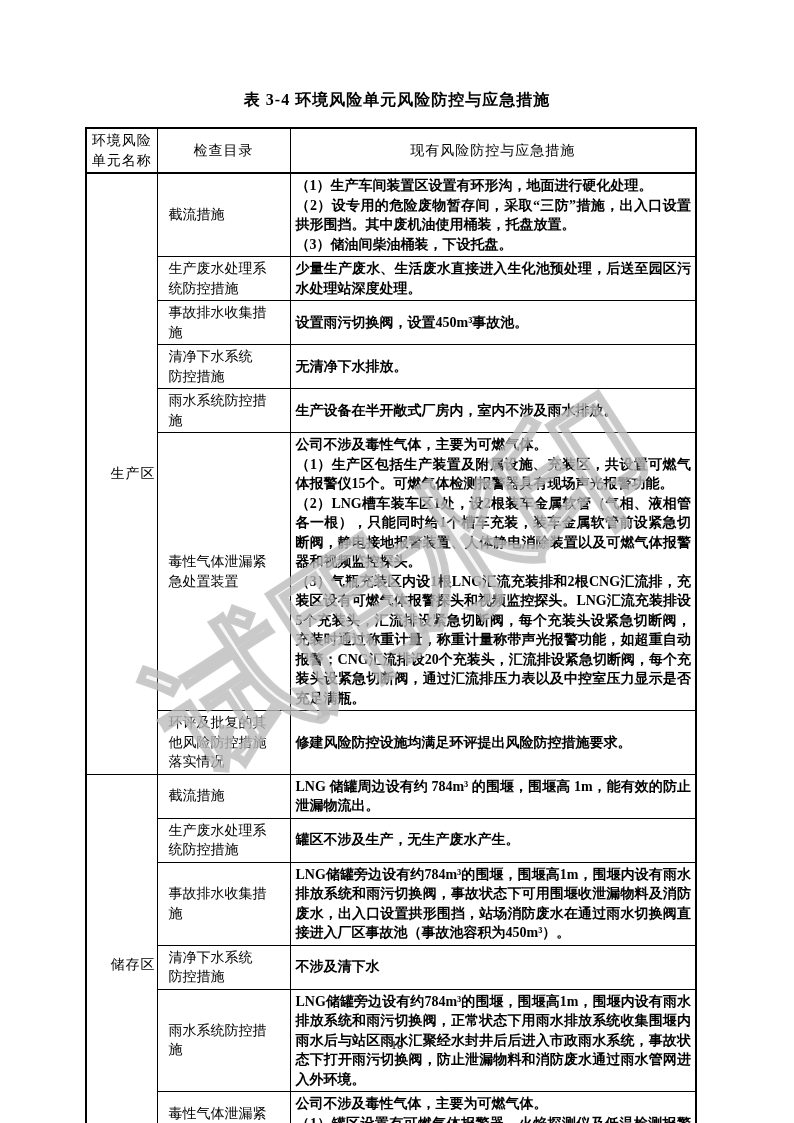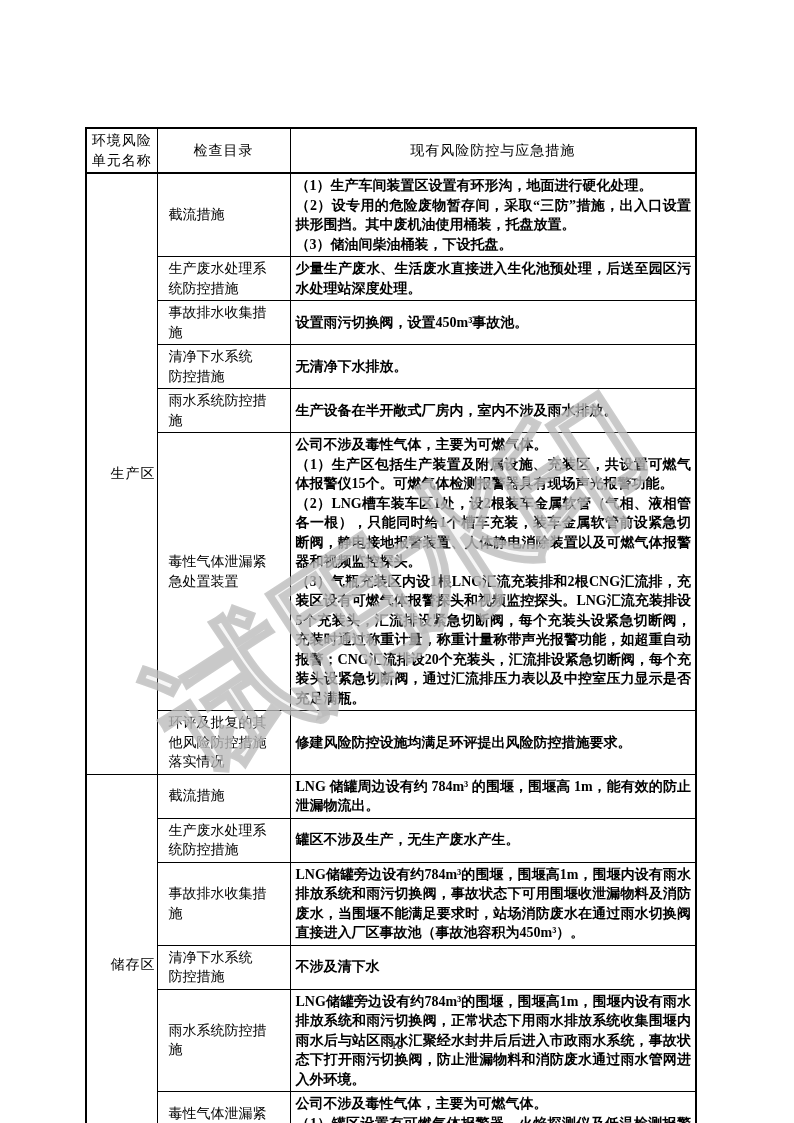--- a/index.html
+++ b/index.html
@@ -82,20 +82,21 @@
     -webkit-text-stroke:3px rgba(185,185,185,0.75);
     pointer-events:none;
     z-index:5;
   }
 </style>
 </head>
 <body>
 
 <div class="sheet">
 
+  <div class="doc-title">表 3-4 环境风险单元风险防控与应急措施</div>
 
   <table class="risk-table">
     <colgroup>
         <col class="c1">
         <col class="c2">
         <col class="c3">
       </colgroup>
     <thead>
       <tr>
         <th>环境风险
@@ -144,21 +145,21 @@
         <td class="unit" rowspan="6">储存区</td>
         <td class="cat">截流措施</td>
         <td class="meas">LNG 储罐周边设有约 784m³ 的围堰，围堰高 1m，能有效的防止泄漏物流出。</td>
       </tr>
       <tr>
         <td class="cat">生产废水处理系统防控措施</td>
         <td class="meas">罐区不涉及生产，无生产废水产生。</td>
       </tr>
       <tr>
         <td class="cat">事故排水收集措施</td>
-        <td class="meas">LNG储罐旁边设有约784m³的围堰，围堰高1m，围堰内设有雨水排放系统和雨污切换阀，事故状态下可用围堰收泄漏物料及消防废水，当围堰不能满足要求时，站场消防废水在通过雨水切换阀直接进入厂区事故池（事故池容积为450m³）。</td>
+        <td class="meas">LNG储罐旁边设有约784m³的围堰，围堰高1m，围堰内设有雨水排放系统和雨污切换阀，事故状态下可用围堰收泄漏物料及消防废水，出入口设置拱形围挡，站场消防废水在通过雨水切换阀直接进入厂区事故池（事故池容积为450m³）。</td>
       </tr>
       <tr>
         <td class="cat">清净下水系统
 防控措施</td>
         <td class="meas">不涉及清下水</td>
       </tr>
       <tr>
         <td class="cat">雨水系统防控措施</td>
         <td class="meas">LNG储罐旁边设有约784m³的围堰，围堰高1m，围堰内设有雨水排放系统和雨污切换阀，正常状态下用雨水排放系统收集围堰内雨水后与站区雨水汇聚经水封井后后进入市政雨水系统，事故状态下打开雨污切换阀，防止泄漏物料和消防废水通过雨水管网进入外环境。</td>
       </tr>

